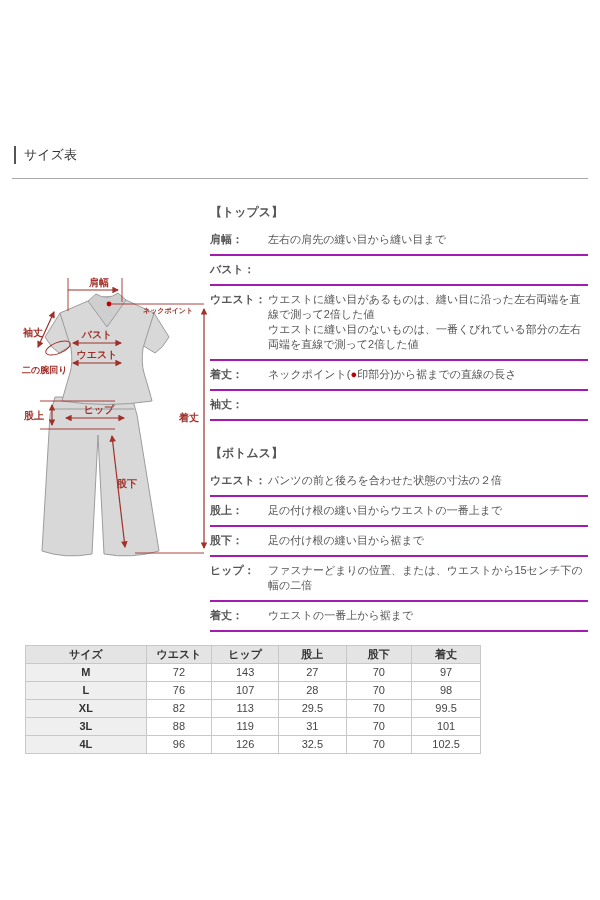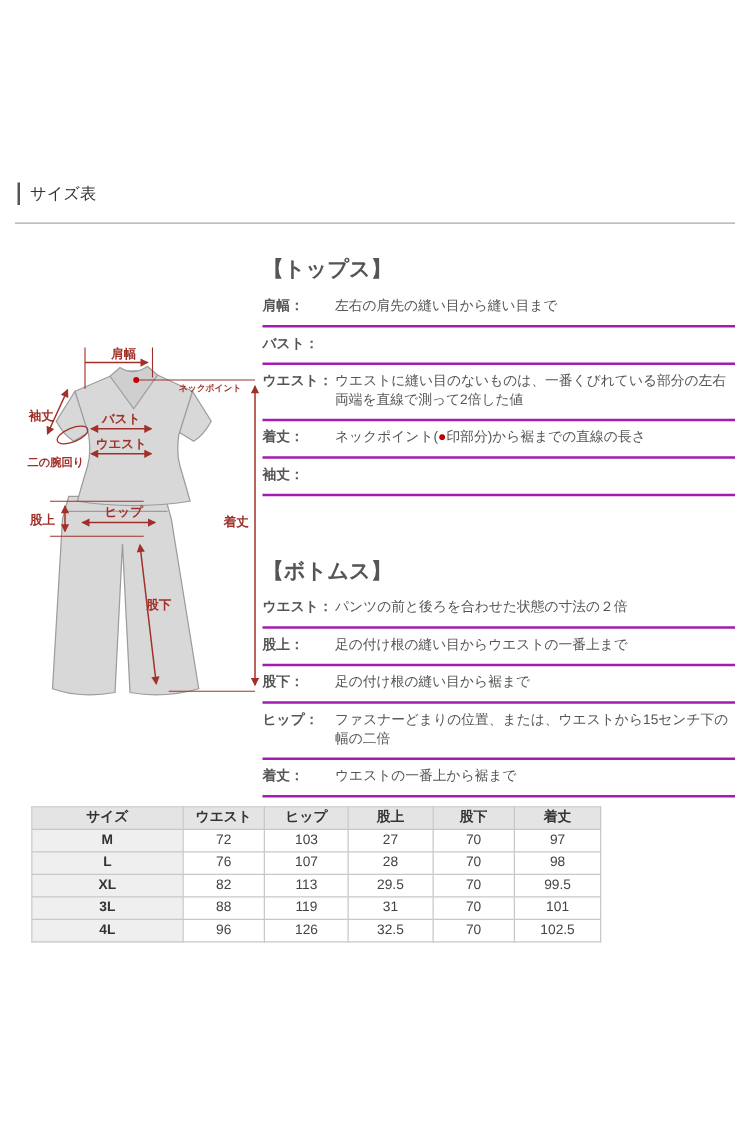--- a/index.html
+++ b/index.html
@@ -10,21 +10,21 @@
   
   .page-title { position:absolute; left:14px; top:146px; font-size:13px; color:#333;
                 border-left:2px solid #555; padding-left:8px; line-height:18px; }
   .title-rule { position:absolute; left:12px; top:178px; width:576px; height:0;
                 border-top:1px solid #a9a9a9; }
 
   
   .guide-section { position:absolute; left:210px; width:378px; }
   .guide-section.tops { top:204px; }
   .guide-section.bottoms { top:445px; }
-  .section-heading { font-size:17px; font-weight:bold; color:#555; margin-bottom:5px; }
+  .section-heading { font-size:12px; font-weight:bold; color:#555; margin-bottom:5px; }
   .guide-row { display:flex; align-items:flex-start; padding:6px 0 7px 0;
                border-bottom:2px solid #a21caf; font-size:11px; line-height:15px; color:#555; }
   .guide-label { width:58px; flex-shrink:0; font-weight:bold; white-space:nowrap; }
   .guide-desc { flex:1; }
   .red-dot { color:#c00000; }
 
   
   table.size-table { position:absolute; left:25px; top:645px; width:456px;
                      border-collapse:collapse; font-size:11px; color:#444; }
   table.size-table th, table.size-table td { border:1px solid #c8c8c8; text-align:center;
@@ -113,20 +113,21 @@
     <div class="guide-row">
       <div class="guide-label">肩幅：</div>
       <div class="guide-desc">左右の肩先の縫い目から縫い目まで</div>
     </div>
     <div class="guide-row">
       <div class="guide-label">バスト：</div>
     </div>
     <div class="guide-row">
       <div class="guide-label">ウエスト：</div>
       <div class="guide-desc">
+        <div>ウエストに縫い目があるものは、縫い目に沿った左右両端を直線で測って2倍した値</div>
         <div>ウエストに縫い目のないものは、一番くびれている部分の左右両端を直線で測って2倍した値</div>
       </div>
     </div>
     <div class="guide-row">
       <div class="guide-label">着丈：</div>
       <div class="guide-desc"><span>ネックポイント(</span><span class="red-dot">●</span><span>印部分)から裾までの直線の長さ</span></div>
     </div>
     <div class="guide-row">
       <div class="guide-label">袖丈：</div>
     </div>
@@ -172,21 +173,21 @@
         <th>ヒップ</th>
         <th>股上</th>
         <th>股下</th>
         <th>着丈</th>
       </tr>
     </thead>
     <tbody>
       <tr>
         <td class="size-col">M</td>
         <td>72</td>
-        <td>103</td>
+        <td>143</td>
         <td>27</td>
         <td>70</td>
         <td>97</td>
       </tr>
       <tr>
         <td class="size-col">L</td>
         <td>76</td>
         <td>107</td>
         <td>28</td>
         <td>70</td>

